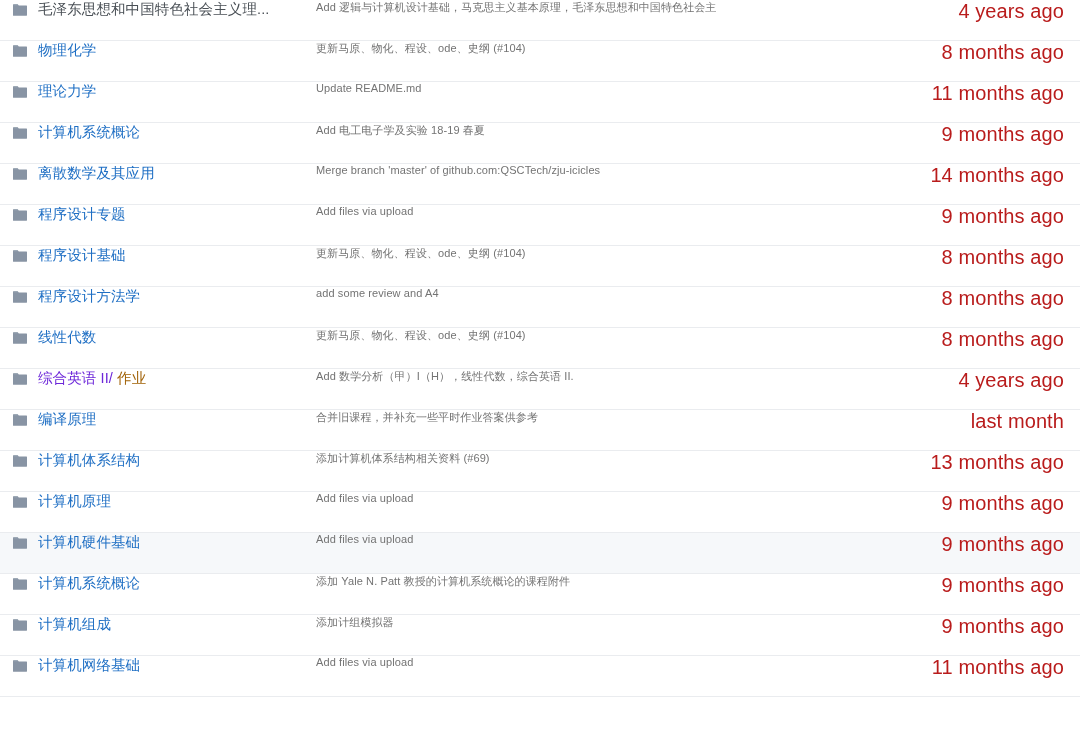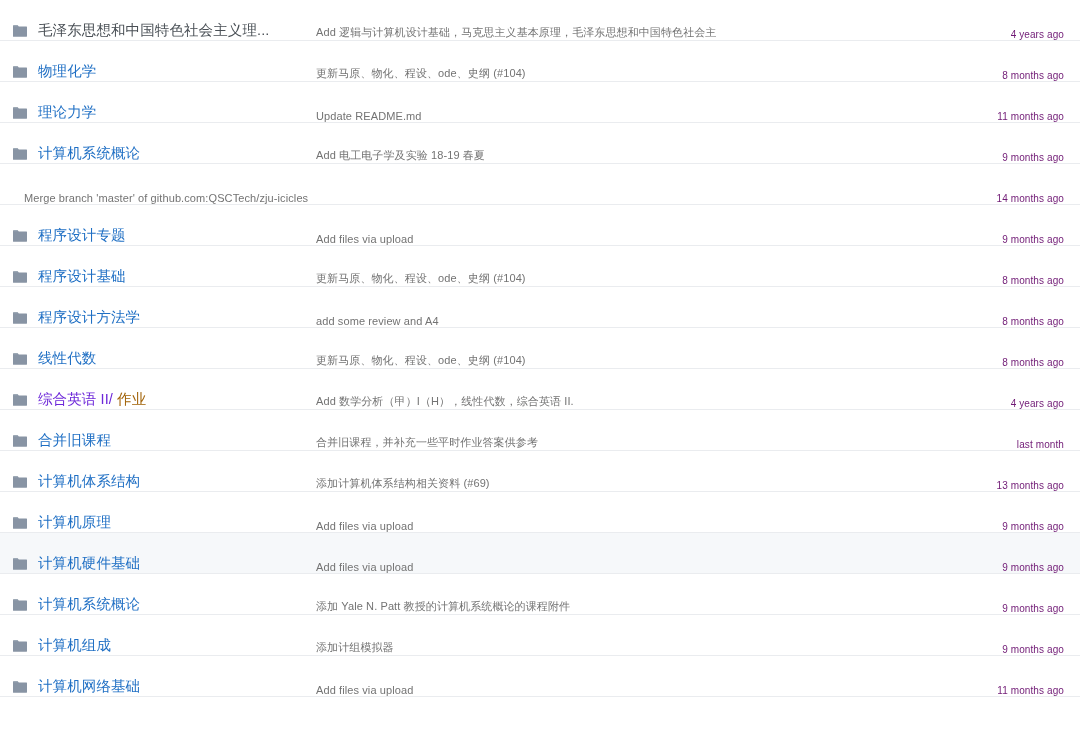--- a/index.html
+++ b/index.html
@@ -13,21 +13,21 @@
     -webkit-font-smoothing: antialiased;
   }
 
   #file-list {
     width: 1080px;
     background: #ffffff;
   }
 
   .row {
     display: flex;
-    align-items: flex-end;
+    align-items: flex-start;
     height: 41px;
     border-bottom: 1px solid #eaecef;
     background: #ffffff;
     padding: 0 16px 0 12px;
   }
   .row.highlighted {
     background: #f6f8fa;
   }
   .row.first {
     border-top: none;
@@ -79,22 +79,22 @@
     overflow: hidden;
     text-overflow: ellipsis;
     white-space: nowrap;
     padding-left: 12px;
     letter-spacing: 0.1px;
   }
 
   .age-cell {
     flex: 0 0 150px;
     text-align: right;
-    font-size: 10px;
-    color: #701a75;
+    font-size: 20px;
+    color: #b91c1c;
     white-space: nowrap;
     letter-spacing: 0.1px;
   }
 </style>
 </head>
 <body>
 
 <div id="file-list">
     <div class="row first">
       <div class="name-cell">
@@ -142,20 +142,29 @@
             <path fill="#8894a4" d="M1.5 2.25h4.2l1.1 1.2h7.7c.28 0 .5.22.5.5v9.3c0 .28-.22.5-.5.5H1.5a.5.5 0 0 1-.5-.5V2.75c0-.28.22-.5.5-.5z"></path>
             <path fill="#9aa6b4" d="M1.6 2.3h4.0v1.0h-4.0z"></path>
           </svg>
         </span>
         <span class="name-text">计算机系统概论</span>
       </div>
       <div class="message-cell">Add 电工电子学及实验 18-19 春夏</div>
       <div class="age-cell">9 months ago</div>
     </div>
     <div class="row">
+      <div class="name-cell">
+        <span class="folder-icon">
+          <svg width="16" height="16" viewBox="0 0 16 16" aria-hidden="true">
+            <path fill="#8894a4" d="M1.5 2.25h4.2l1.1 1.2h7.7c.28 0 .5.22.5.5v9.3c0 .28-.22.5-.5.5H1.5a.5.5 0 0 1-.5-.5V2.75c0-.28.22-.5.5-.5z"></path>
+            <path fill="#9aa6b4" d="M1.6 2.3h4.0v1.0h-4.0z"></path>
+          </svg>
+        </span>
+        <span class="name-text">离散数学及其应用</span>
+      </div>
       <div class="message-cell">Merge branch 'master' of github.com:QSCTech/zju-icicles</div>
       <div class="age-cell">14 months ago</div>
     </div>
     <div class="row">
       <div class="name-cell">
         <span class="folder-icon">
           <svg width="16" height="16" viewBox="0 0 16 16" aria-hidden="true">
             <path fill="#8894a4" d="M1.5 2.25h4.2l1.1 1.2h7.7c.28 0 .5.22.5.5v9.3c0 .28-.22.5-.5.5H1.5a.5.5 0 0 1-.5-.5V2.75c0-.28.22-.5.5-.5z"></path>
             <path fill="#9aa6b4" d="M1.6 2.3h4.0v1.0h-4.0z"></path>
           </svg>
@@ -218,21 +227,21 @@
       <div class="age-cell">4 years ago</div>
     </div>
     <div class="row">
       <div class="name-cell">
         <span class="folder-icon">
           <svg width="16" height="16" viewBox="0 0 16 16" aria-hidden="true">
             <path fill="#8894a4" d="M1.5 2.25h4.2l1.1 1.2h7.7c.28 0 .5.22.5.5v9.3c0 .28-.22.5-.5.5H1.5a.5.5 0 0 1-.5-.5V2.75c0-.28.22-.5.5-.5z"></path>
             <path fill="#9aa6b4" d="M1.6 2.3h4.0v1.0h-4.0z"></path>
           </svg>
         </span>
-        <span class="name-text">合并旧课程</span>
+        <span class="name-text">编译原理</span>
       </div>
       <div class="message-cell">合并旧课程，并补充一些平时作业答案供参考</div>
       <div class="age-cell">last month</div>
     </div>
     <div class="row">
       <div class="name-cell">
         <span class="folder-icon">
           <svg width="16" height="16" viewBox="0 0 16 16" aria-hidden="true">
             <path fill="#8894a4" d="M1.5 2.25h4.2l1.1 1.2h7.7c.28 0 .5.22.5.5v9.3c0 .28-.22.5-.5.5H1.5a.5.5 0 0 1-.5-.5V2.75c0-.28.22-.5.5-.5z"></path>
             <path fill="#9aa6b4" d="M1.6 2.3h4.0v1.0h-4.0z"></path>

